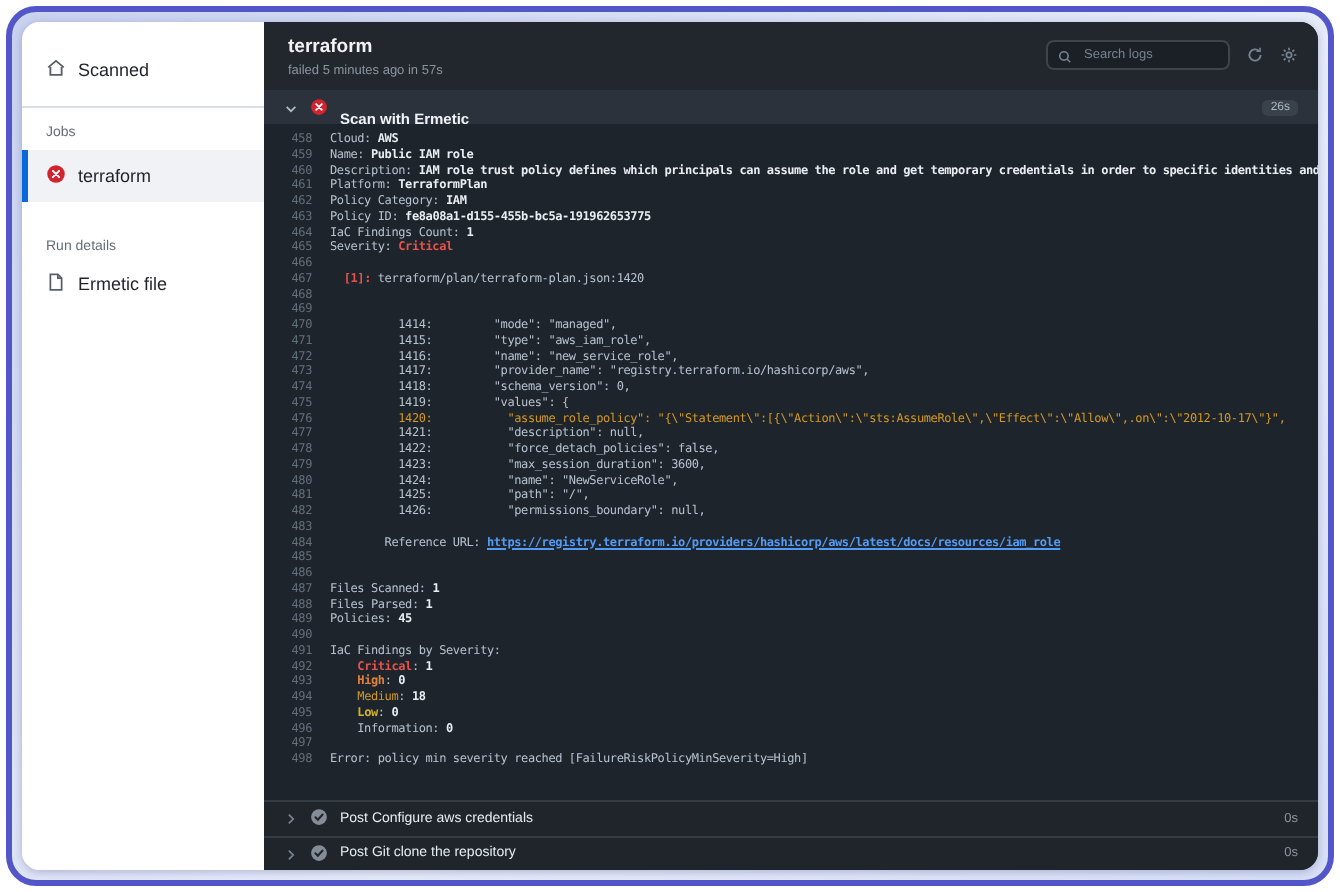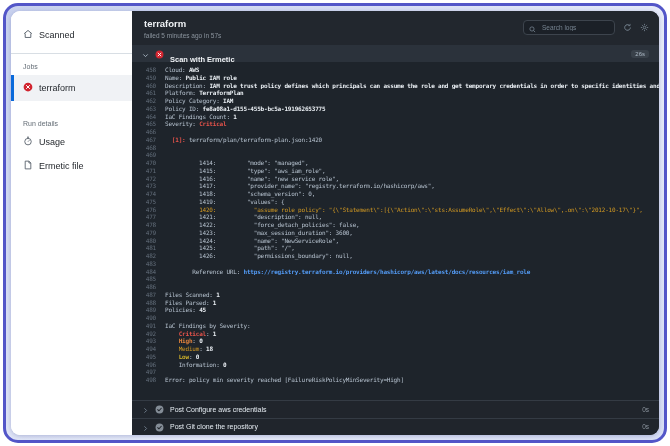--- a/index.html
+++ b/index.html
@@ -76,31 +76,20 @@
         <span>
           <svg width="10" height="10" viewBox="0 0 16 16">
             <circle cx="8" cy="8" r="7" fill="#d1242f"></circle>
             <path d="M5.5 5.5l5 5M10.5 5.5l-5 5" stroke="#ffffff" stroke-width="1.6" stroke-linecap="round"></path>
           </svg>
         </span>
         <span>terraform</span>
       </div>
       <div class="sb-gap"></div>
       <div class="sb-section">Run details</div>
-      <div class="sb-item">
-        <span>
-          <svg width="10" height="10" viewBox="0 0 16 16" fill="none" stroke="#57606a" stroke-width="1.4">
-            <circle cx="8" cy="9" r="5.2"></circle>
-              <path d="M8 9l2.2-2.2"></path>
-              <path d="M6.5 1.8h3"></path>
-              <path d="M8 1.8v2"></path>
-          </svg>
-        </span>
-        <span>Usage</span>
-      </div>
       <div class="sb-item">
         <span>
           <svg width="10" height="10" viewBox="0 0 16 16" fill="none" stroke="#57606a" stroke-width="1.4">
             <path d="M3.5 1.8h6l3 3v9.4h-9z"></path>
               <path d="M9.5 1.8v3h3"></path>
           </svg>
         </span>
         <span>Ermetic file</span>
       </div>
     </nav>

